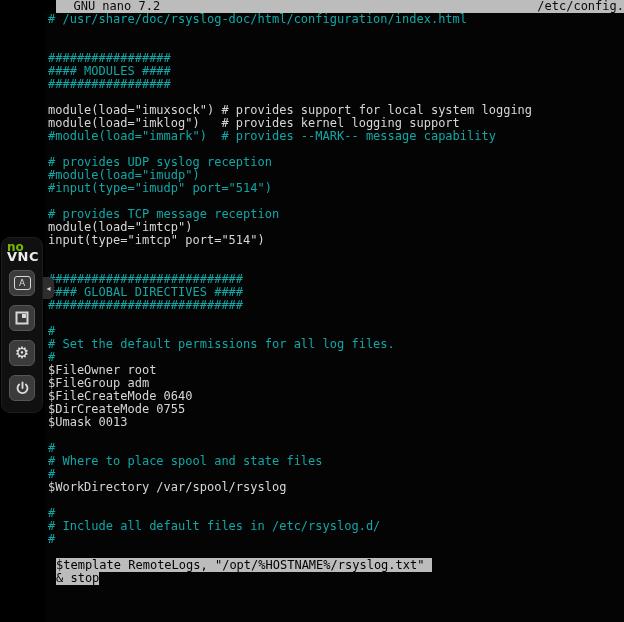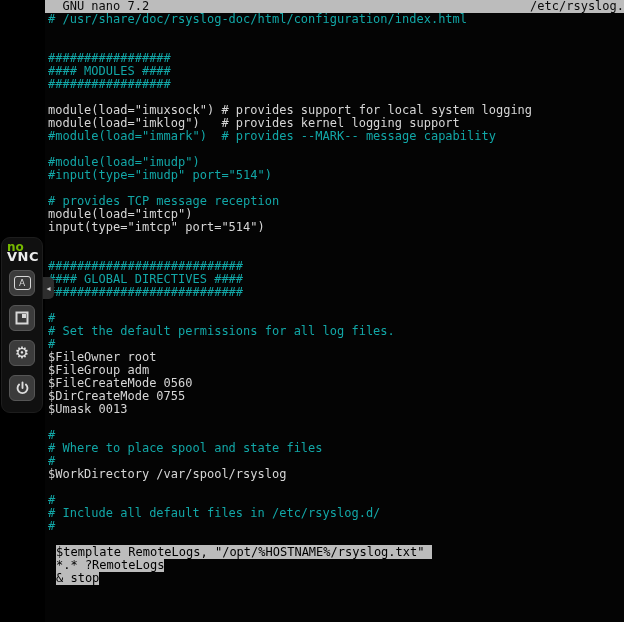--- a/index.html
+++ b/index.html
@@ -3,21 +3,21 @@
 <meta charset="utf-8">
 <style>
   * { margin:0; padding:0; box-sizing:border-box; }
   html, body { background:#000; }
   .screen {
     position:relative; width:624px; height:622px; overflow:hidden;
     background:#000; font-family:"DejaVu Sans Mono", monospace;
   }
   
   .terminal { position:absolute; left:45px; top:0; width:579px; height:622px; background:#040404; }
-  .nano-header { display:flex; height:13px; font-size:12px; line-height:13px;flex-direction:column; }
+  .nano-header { display:flex; height:13px; font-size:12px; line-height:13px; }
   .header-gap { width:11px; background:#000; }
   .header-bar {
     flex:1; display:flex; justify-content:space-between;
     background:#bcbcbc; color:#0a0a0a; white-space:pre; overflow:hidden;
   }
   .app-name { padding-left:3px; }
   .editor { padding-left:3px; }
   .line { height:13px; font-size:12px; line-height:13px; white-space:pre; color:#d6d6d6; }
   .line.comment { color:#12a7a7; }
   .line.selected { color:#d6d6d6;padding-left:8px; }
@@ -54,67 +54,67 @@
 </head>
 <body>
 
 <div class="screen">
 
   <div class="terminal">
     <div class="nano-header">
       <span class="header-gap"></span>
       <span class="header-bar">
         <span class="app-name">  GNU nano 7.2</span>
-        <span class="file-name">/etc/rsyslog.</span>
+        <span class="file-name">/etc/config.</span>
       </span>
     </div>
     <div class="editor" id="editor">
         <div class="line comment"># /usr/share/doc/rsyslog-doc/html/configuration/index.html</div>
         <div class="line plain">&nbsp;</div>
         <div class="line plain">&nbsp;</div>
         <div class="line comment">#################</div>
         <div class="line comment">#### MODULES ####</div>
         <div class="line comment">#################</div>
         <div class="line plain">&nbsp;</div>
         <div class="line plain">module(load="imuxsock") # provides support for local system logging</div>
         <div class="line plain">module(load="imklog")   # provides kernel logging support</div>
         <div class="line comment">#module(load="immark")  # provides --MARK-- message capability</div>
         <div class="line plain">&nbsp;</div>
+        <div class="line comment"># provides UDP syslog reception</div>
         <div class="line comment">#module(load="imudp")</div>
         <div class="line comment">#input(type="imudp" port="514")</div>
         <div class="line plain">&nbsp;</div>
         <div class="line comment"># provides TCP message reception</div>
         <div class="line plain">module(load="imtcp")</div>
         <div class="line plain">input(type="imtcp" port="514")</div>
         <div class="line plain">&nbsp;</div>
         <div class="line plain">&nbsp;</div>
         <div class="line comment">###########################</div>
         <div class="line comment">#### GLOBAL DIRECTIVES ####</div>
         <div class="line comment">###########################</div>
         <div class="line plain">&nbsp;</div>
         <div class="line comment">#</div>
         <div class="line comment"># Set the default permissions for all log files.</div>
         <div class="line comment">#</div>
         <div class="line plain">$FileOwner root</div>
         <div class="line plain">$FileGroup adm</div>
-        <div class="line plain">$FileCreateMode 0560</div>
+        <div class="line plain">$FileCreateMode 0640</div>
         <div class="line plain">$DirCreateMode 0755</div>
         <div class="line plain">$Umask 0013</div>
         <div class="line plain">&nbsp;</div>
         <div class="line comment">#</div>
         <div class="line comment"># Where to place spool and state files</div>
         <div class="line comment">#</div>
         <div class="line plain">$WorkDirectory /var/spool/rsyslog</div>
         <div class="line plain">&nbsp;</div>
         <div class="line comment">#</div>
         <div class="line comment"># Include all default files in /etc/rsyslog.d/</div>
         <div class="line comment">#</div>
         <div class="line plain">&nbsp;</div>
         <div class="line selected"><span class="sel">$template RemoteLogs, "/opt/%HOSTNAME%/rsyslog.txt" </span></div>
-        <div class="line selected"><span class="sel">*.* ?RemoteLogs</span></div>
         <div class="line selected"><span class="sel">&amp; stop</span></div>
       </div>
   </div>
 
   <div class="vnc-bar">
     <div class="vnc-logo">
       <span class="logo-no">no</span>
       <span class="logo-vnc">VNC</span>
     </div>
     <button class="vnc-btn">

